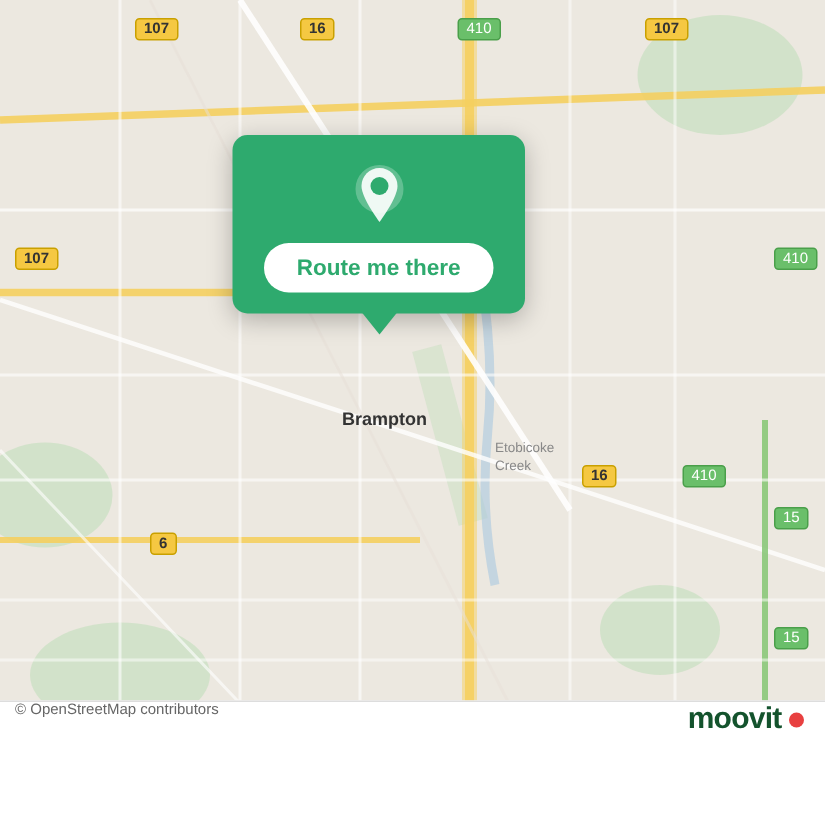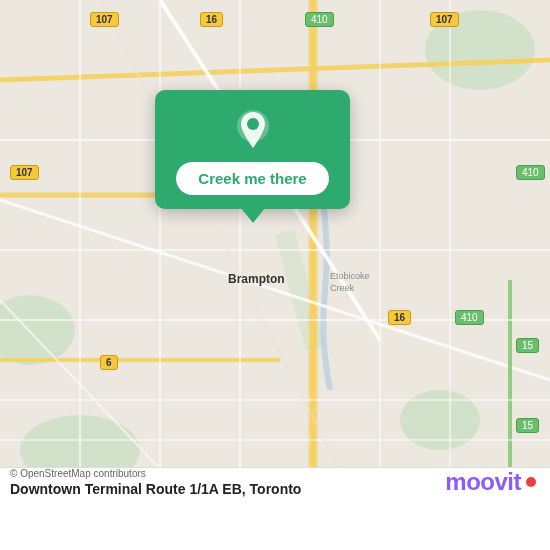--- a/index.html
+++ b/index.html
@@ -95,23 +95,23 @@
       color: #222;
     }
 
     .moovit-logo {
       display: flex;
       align-items: center;
       gap: 4px;
     }
 
     .moovit-text {
-      font-size: 24px;
+      font-size: 20px;
       font-weight: 700;
-      color: #8b5cf6;
+      color: #14532d;
       letter-spacing: -0.5px;
     }
 
     .moovit-dot {
       width: 10px;
       height: 10px;
       background: #e84040;
       border-radius: 50%;
       display: inline-block;
       margin-left: 1px;
@@ -201,35 +201,34 @@
   <div class="green-badge" style="top:12px;left:305px;">410</div>
   <div class="green-badge" style="top:165px;left:516px;">410</div>
   <div class="green-badge" style="top:310px;left:455px;">410</div>
   <div class="highway-badge" style="top:12px;left:200px;">16</div>
   <div class="highway-badge" style="top:310px;left:388px;">16</div>
   <div class="highway-badge" style="top:355px;left:100px;">6</div>
   <div class="green-badge" style="top:338px;left:516px;">15</div>
   <div class="green-badge" style="top:418px;left:516px;">15</div>
 
   <div class="map-label" style="top:272px;left:228px;font-size:12px;font-weight:700;color:#333;">Brampton</div>
-  <div class="map-label" style="top:271px;left:330px;font-size:9px;color:#888;line-height:1.3;">Etobicoke<br>Creek</div>
+  <div class="map-label" style="top:293px;left:330px;font-size:9px;color:#888;line-height:1.3;">Etobicoke<br>Creek</div>
 
   <div class="popup-card">
 
     <svg class="pin-icon" viewBox="0 0 44 44" fill="none">
       <circle cx="22" cy="18" r="16" fill="white" opacity="0.25"></circle>
       <path d="M22 4C15.373 4 10 9.373 10 16C10 24 22 40 22 40C22 40 34 24 34 16C34 9.373 28.627 4 22 4Z" fill="white" opacity="0.9"></path>
       <circle cx="22" cy="16" r="6" fill="#2eaa6e"></circle>
     </svg>
-    <button class="take-me-btn">Creek me there</button>
+    <button class="take-me-btn">Route me there</button>
   </div>
 </div>
 
 <div id="bottom-bar">
   <div class="bottom-left">
     <span class="copyright-text">© OpenStreetMap contributors</span>
-    <span class="location-name">Downtown Terminal Route 1/1A EB, Toronto</span>
   </div>
   <div class="moovit-logo">
     <span class="moovit-text">moovit</span>
     <span class="moovit-dot"></span>
   </div>
 </div>
 
 </body></html>

